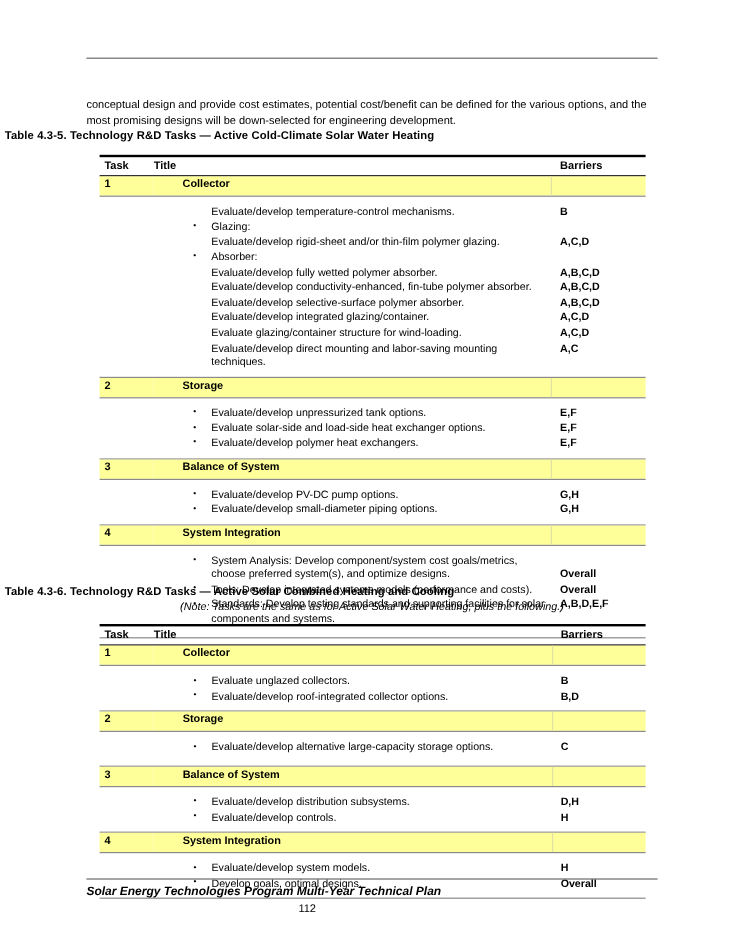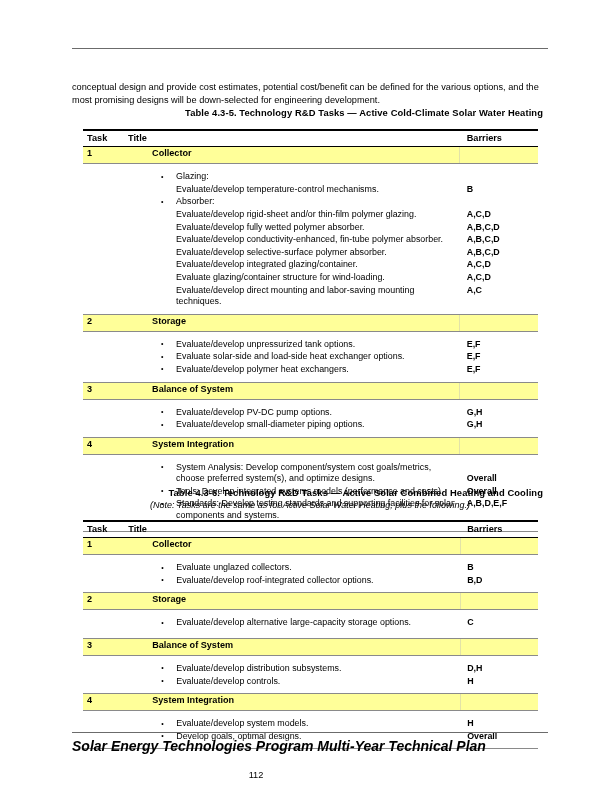--- a/index.html
+++ b/index.html
@@ -42,21 +42,21 @@
     font-size: 9.2px;
     line-height: 12.4px;
     text-align: left;
   }
 
   
   .caption {
     position: absolute;
     width: 539px;
     left: 0;
-    text-align: right;
+    text-align: left;
     font-size: 9.4px;
     font-weight: bold;
     letter-spacing: 0.1px;
   }
   .caption-sub {
     position: absolute;
     width: 612px;
     left: 0;
     text-align: center;
     font-size: 9px;
@@ -148,32 +148,31 @@
     left: 68px;
     top: 732px;
     width: 476px;
     height: 1px;
     background: #6b6b6b;
   }
   .foot-text {
     position: absolute;
     left: 68px;
     top: 738px;
-    font-size: 14px;
+    font-size: 10px;
     font-weight: bold;
     font-style: italic;
   }
   .page-num {
     position: absolute;
     left: 0;
     top: 752px;
     width: 504px;
     text-align: center;
     font-size: 9.2px;
-    margin-top: 18px;
   }
 </style>
 </head>
 <body>
 
 <div class="page">
 
   <div class="top-rule"></div>
 
   <p class="intro">conceptual design and provide cost estimates, potential cost/benefit can be defined for the various options, and the most promising designs will be down-selected for engineering development.</p>
@@ -202,44 +201,44 @@
       <tr>
           <td class="rule-thin" colspan="3"></td>
         </tr>
       <tr class="spacer-row-sm">
           <td colspan="3"></td>
         </tr>
 
       <tr class="item-row">
         <td class="c-task"></td>
         <td class="c-title">
+          <div class="sub">Evaluate/develop temperature-control mechanisms.</div>
+        </td>
+        <td class="c-barr">B</td>
+      </tr>
+      <tr class="item-row">
+        <td class="c-task"></td>
+        <td class="c-title">
           <div class="bul">Glazing:</div>
         </td>
         <td class="c-barr"></td>
       </tr>
       <tr class="item-row">
         <td class="c-task"></td>
         <td class="c-title">
-          <div class="sub">Evaluate/develop temperature-control mechanisms.</div>
-        </td>
-        <td class="c-barr">B</td>
+          <div class="sub">Evaluate/develop rigid-sheet and/or thin-film polymer glazing.</div>
+        </td>
+        <td class="c-barr">A,C,D</td>
       </tr>
       <tr class="item-row">
         <td class="c-task"></td>
         <td class="c-title">
           <div class="bul">Absorber:</div>
         </td>
         <td class="c-barr"></td>
-      </tr>
-      <tr class="item-row">
-        <td class="c-task"></td>
-        <td class="c-title">
-          <div class="sub">Evaluate/develop rigid-sheet and/or thin-film polymer glazing.</div>
-        </td>
-        <td class="c-barr">A,C,D</td>
       </tr>
       <tr class="item-row">
         <td class="c-task"></td>
         <td class="c-title">
           <div class="sub">Evaluate/develop fully wetted polymer absorber.</div>
         </td>
         <td class="c-barr">A,B,C,D</td>
       </tr>
       <tr class="item-row">
         <td class="c-task"></td>

